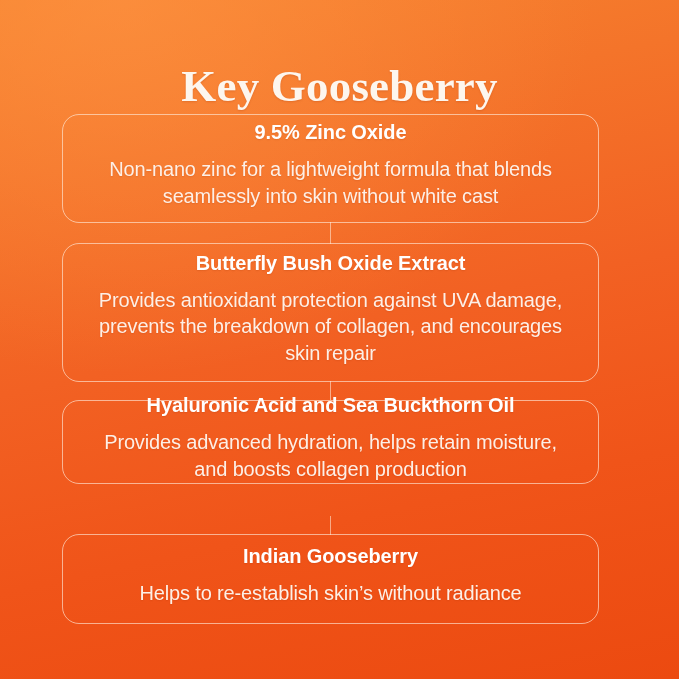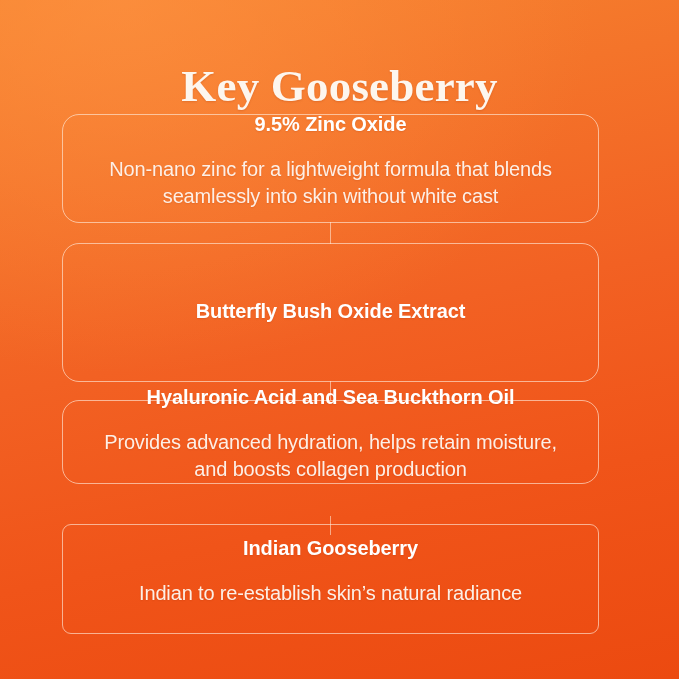--- a/index.html
+++ b/index.html
@@ -77,40 +77,40 @@
     display: flex;
     flex-direction: column;
     align-items: center;
     justify-content: center;
     text-align: center;
     padding: 0 18px;
   }
   .card.card1 { top: 0px;   height: 109px; }
   .card.card2 { top: 129px; height: 139px; }
   .card.card3 { top: 286px; height: 84px; }
-  .card.card4 { top: 410px; height: 110px; border-radius: 9px; }
+  .card.card4 { top: 420px; height: 90px; }
 
   .card-heading {
     font-family: "Liberation Sans", sans-serif;
     font-weight: 700;
     font-size: 20px;
     line-height: 1.2;
     color: #FFFFFF;
     letter-spacing: -0.1px;
     margin: 0 0 4px 0;
     text-shadow: 0 1px 1.5px rgba(150,45,5,0.18);
   }
   .card-body {
     font-family: "Liberation Sans", sans-serif;
     font-weight: 400;
     font-size: 20px;
     line-height: 1.33;
     color: #FDEFE6;
     letter-spacing: -0.15px;
-    margin: 16px;
+    margin: 8px;
     max-width: 500px;
     text-shadow: 0 1px 1.5px rgba(150,45,5,0.16);
   }
 </style>
 </head>
 <body>
 
 <div id="poster">
 
   <div class="title-wrap">
@@ -123,26 +123,27 @@
     <div class="connector c2"></div>
     <div class="connector c3"></div>
 
     <div class="card card1">
       <div class="card-heading">9.5% Zinc Oxide</div>
       <div class="card-body">Non-nano zinc for a lightweight formula that blends seamlessly into skin without white cast</div>
     </div>
 
     <div class="card card2">
       <div class="card-heading">Butterfly Bush Oxide Extract</div>
+      <div class="card-body">Provides antioxidant protection against UVA damage, prevents the breakdown of collagen, and encourages skin repair</div>
     </div>
 
     <div class="card card3">
       <div class="card-heading">Hyaluronic Acid and Sea Buckthorn Oil</div>
       <div class="card-body">Provides advanced hydration, helps retain moisture, and boosts collagen production</div>
     </div>
 
     <div class="card card4">
       <div class="card-heading">Indian Gooseberry</div>
-      <div class="card-body">Indian to re-establish skin’s natural radiance</div>
+      <div class="card-body">Helps to re-establish skin’s without radiance</div>
     </div>
 
   </div>
 </div>
 
 </body></html>

